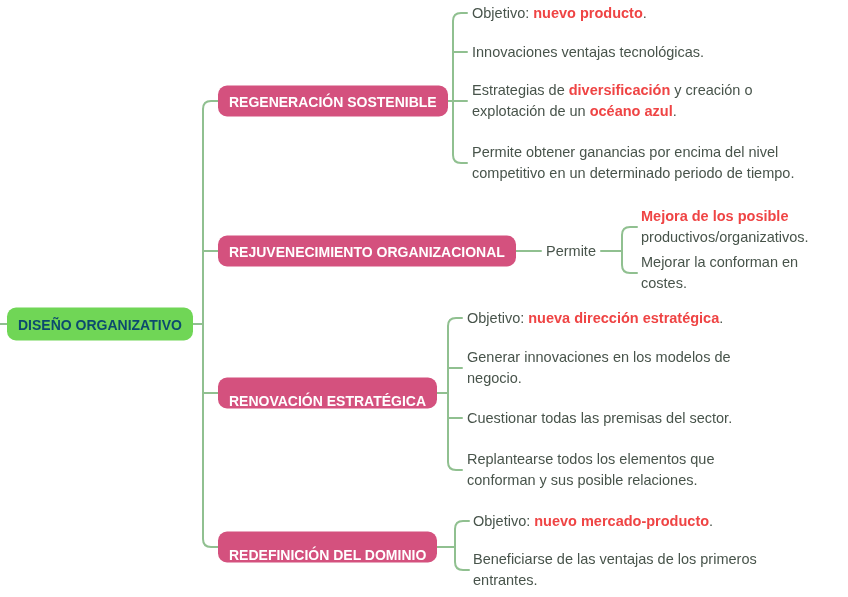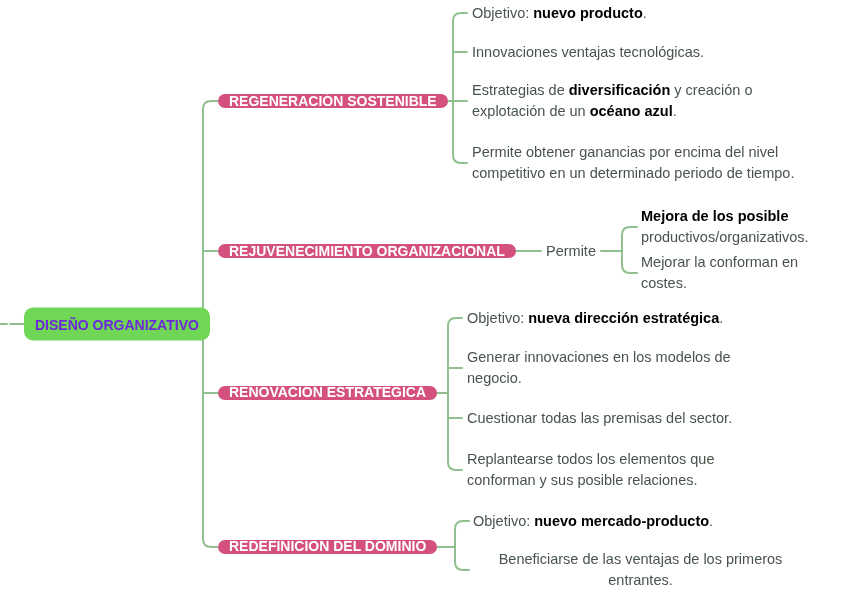--- a/index.html
+++ b/index.html
@@ -15,47 +15,47 @@
     position:absolute;
     transform:translateY(-50%);
     display:flex;align-items:center;justify-content:center;
     white-space:nowrap;
     z-index:2;
     border-radius:9px;
     box-sizing:border-box;
   }
   .node-root{
     background:#70d656;
-    color:#6d28d9;
+    color:#0c4a6e;
     font-weight:700;
     font-size:14px;
     height:33px;
     padding:0 11px;
-    left:24px;top:324px;
+    left:7px;top:324px;
   }
   .node-pink{
     background:#d4517e;
     color:#ffffff;
     font-weight:700;
     font-size:14px;
-    height:14px;
+    height:31px;
     padding:0 11px;
   }
   .leaf{
     position:absolute;
     transform:translateY(-50%);
     font-size:14.5px;
     line-height:21px;
     color:#48544b;
     z-index:2;
   }
-  .leaf b{font-weight:700;color:#000000;}
+  .leaf b{font-weight:700;color:#ef4444;}
   .b1{left:472px;}
   .b3l{left:467px;}
-  .b4l{left:473px;text-align:center;}
+  .b4l{left:473px;}
 </style>
 </head>
 <body>
 
 <div class="canvas">
 
   <svg class="wires" width="848" height="597" viewBox="0 0 848 597" fill="none" stroke="#90c090" stroke-width="2" stroke-linecap="round">
 
     <path d="M0,324 H7"></path>
     <path d="M10,324 H203 M218,101 H211 Q203,101 203,109 V539 Q203,547 211,547 H218 M203,251 H218 M203,393 H218"></path>

